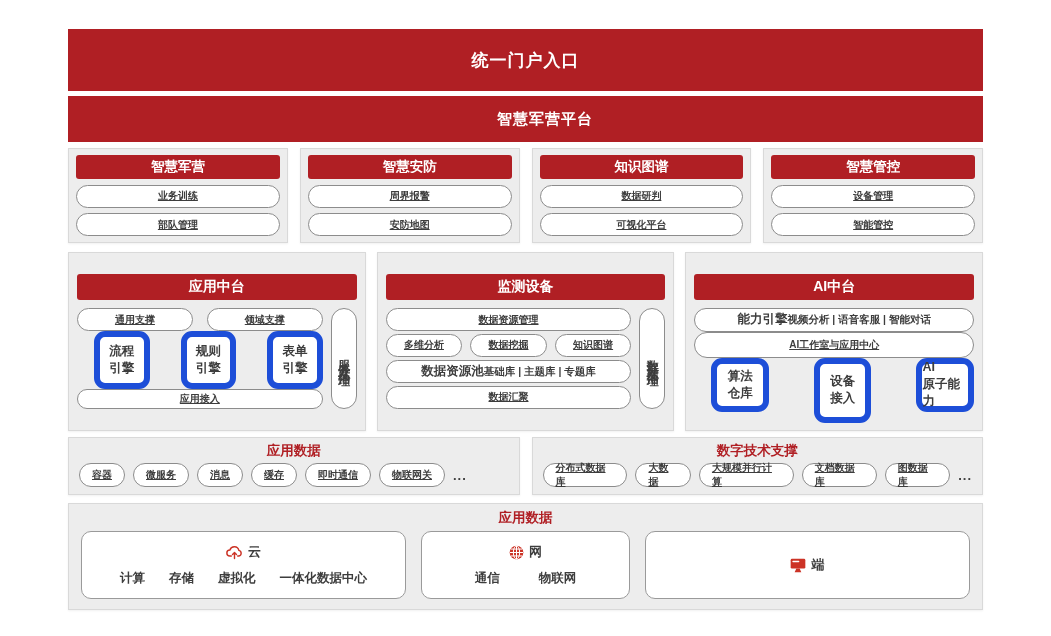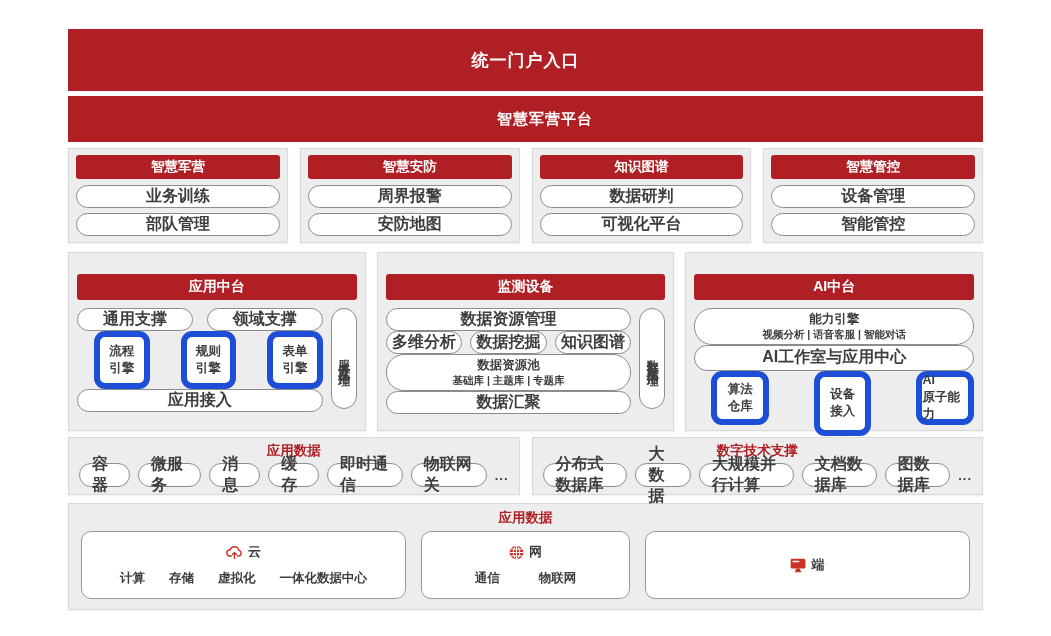--- a/index.html
+++ b/index.html
@@ -21,21 +21,21 @@
     background:#ededed; border:1px solid #d9d9d9; box-shadow:0 1px 2px rgba(0,0,0,.06);
   }
   .panel-header{
     background:#b01f24; color:#fff; font-weight:bold; font-size:13.5px;
     border-radius:3px; height:24px; display:flex; align-items:center; justify-content:center;
     flex:0 0 auto;
   }
   .pill{
     background:#fff; border:1px solid #8c8c8c; border-radius:13px;
     display:flex; align-items:center; justify-content:center;
-    font-size:16px; font-weight:600; color:#3d3d3d; height:23px;
+    font-size:10px; font-weight:600; color:#3d3d3d; height:23px;text-decoration:underline;
   }
 
   
   .app-row{ display:flex; gap:12px; height:95px; margin-bottom:9px; }
   .app-panel{ flex:1; padding:6px 7px; display:flex; flex-direction:column; justify-content:space-between; }
 
   
   .mid-row{ display:flex; gap:11px; height:179px; margin-bottom:6px; }
   .mid-panel{ flex:1; padding:21px 8px; display:flex; flex-direction:column; }
   .mid-panel .panel-header{ height:26px; font-size:14px; margin-bottom:8px; }
@@ -50,21 +50,21 @@
     white-space:pre-line; line-height:1.35;margin-left:17px;
   }
   .vpill{
     width:26px; background:#fff; border:1px solid #8c8c8c; border-radius:13px;
     display:flex; align-items:center; justify-content:center;
     writing-mode:vertical-rl; text-orientation:upright;
     font-size:12px; font-weight:600; color:#3d3d3d; letter-spacing:3px;
   }
   .pill2{
     background:#fff; border:1px solid #8c8c8c; border-radius:18px;
-    display:flex; flex-direction:column; align-items:center; justify-content:center;
+    display:flex; flex-direction:row; align-items:center; justify-content:center;
     color:#3d3d3d; padding:3px 6px;
   }
   .pill2 .t1{ font-size:12.5px; font-weight:600; line-height:1.25; }
   .pill2 .t2{ font-size:10.5px; font-weight:600; line-height:1.25; }
 
   
   .support-row{ display:flex; gap:12px; height:58px; margin-bottom:8px; }
   .support-panel{ flex:1; padding:4px 10px 7px; display:flex; flex-direction:column; justify-content:space-between; }
   .red-title{ color:#b01f24; font-weight:bold; font-size:13.5px; text-align:center; }
   .pill-line{ display:flex; gap:8px; align-items:center; }

